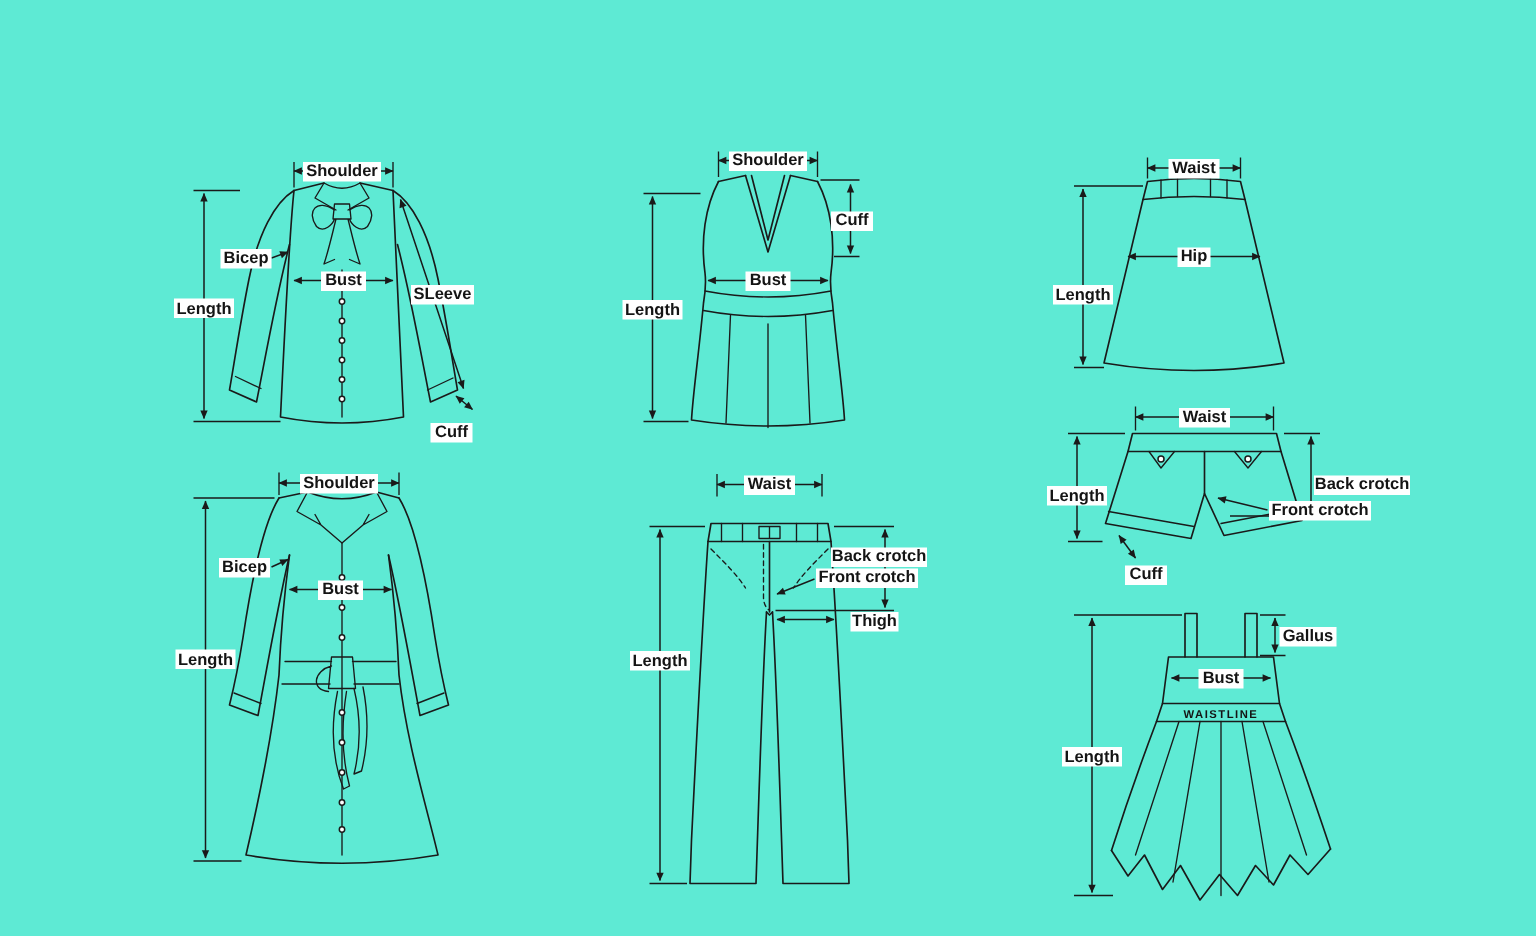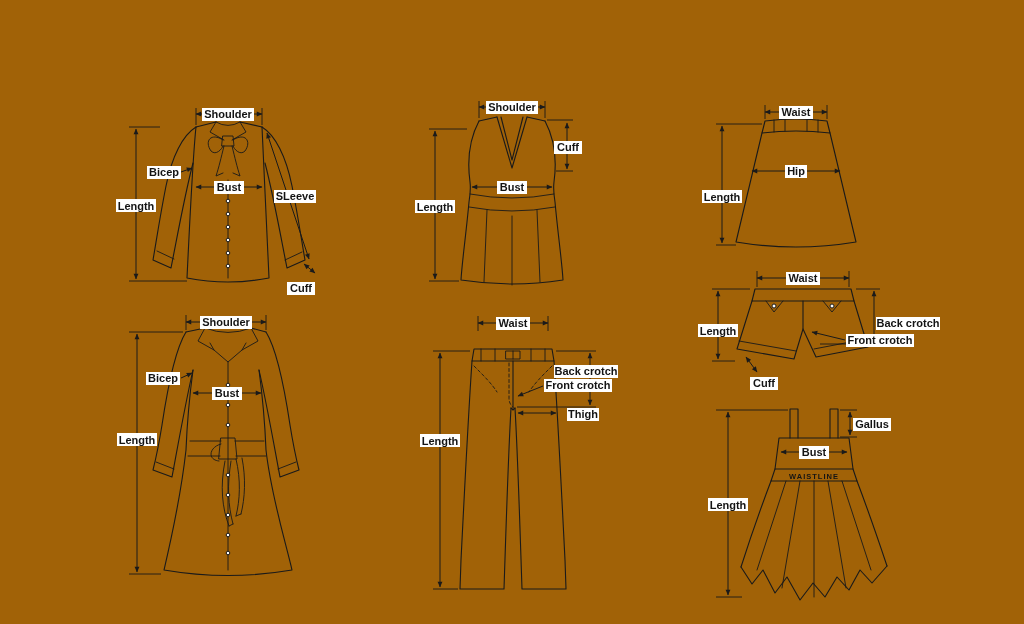--- a/index.html
+++ b/index.html
@@ -1,16 +1,16 @@
 <!DOCTYPE html>
 <html><head>
 <meta charset="utf-8">
 <style>
   html,body{margin:0;padding:0;background:#ffffff;}
-  .stage{position:relative;width:1024px;height:624px;background:#a16207;overflow:hidden;
+  .stage{position:relative;width:1024px;height:624px;background:#5eead4;overflow:hidden;
          font-family:"Liberation Sans",sans-serif;}
   svg{display:block;}
   .g{fill:none;stroke:#1a1a1a;stroke-width:1.1;stroke-linejoin:round;stroke-linecap:round;}
   .thin{stroke-width:0.9;}
   .dash{stroke-dasharray:3 2.5;stroke-width:0.9;}
   .m{fill:none;stroke:#1a1a1a;stroke-width:1;}
   .tick{fill:none;stroke:#1a1a1a;stroke-width:0.9;}
   .lbg{fill:#ffffff;stroke:none;}
   .btn{fill:#ffffff;stroke:#1a1a1a;stroke-width:1;}
   text{dominant-baseline:central;}

